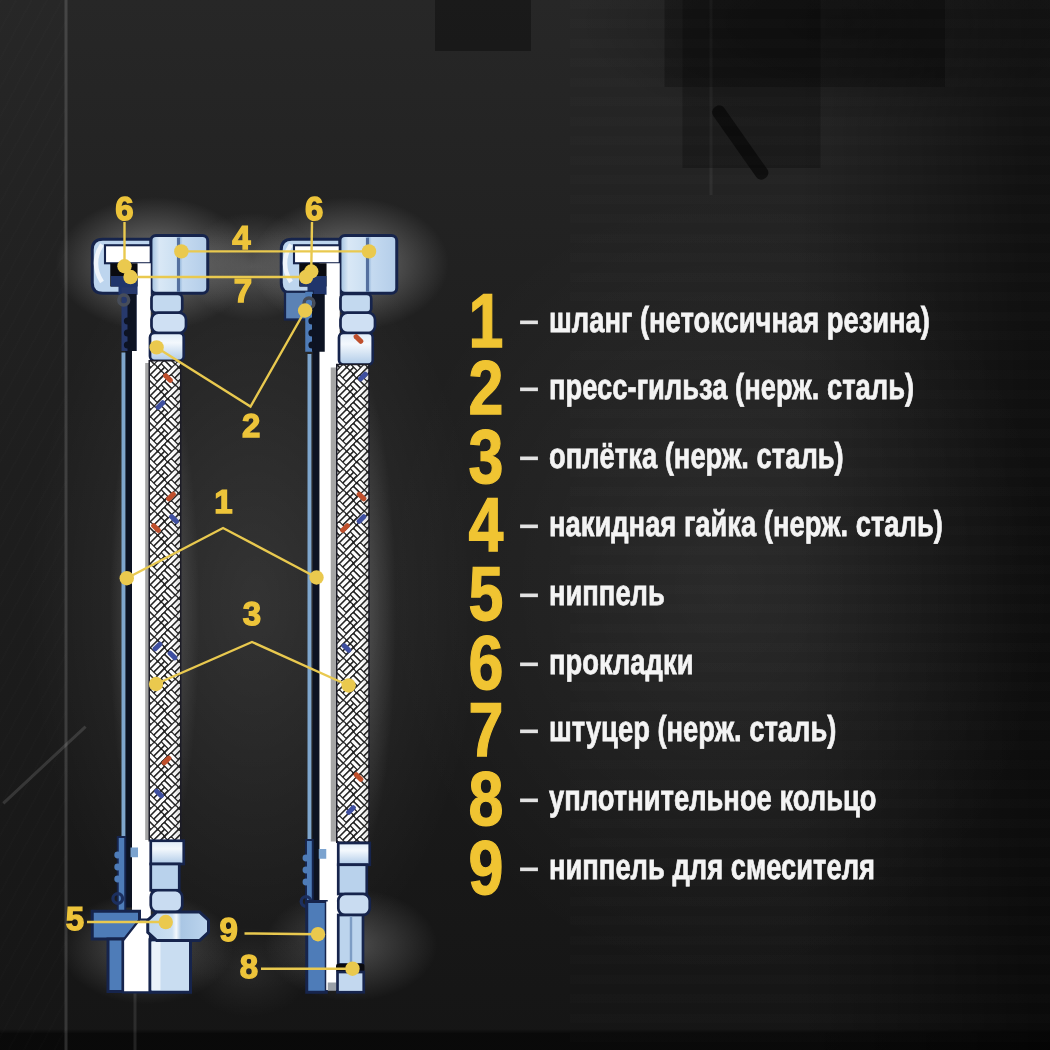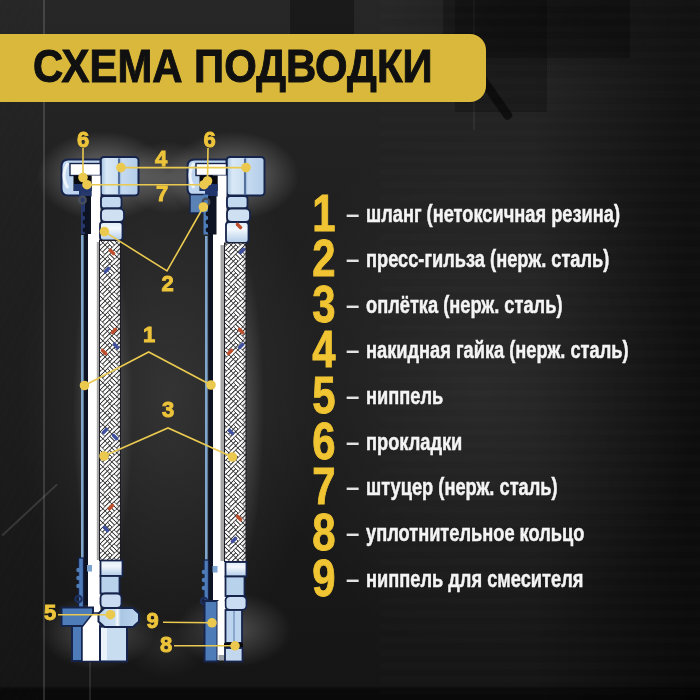--- a/index.html
+++ b/index.html
@@ -424,23 +424,20 @@
       <text x="162" y="201">7</text>
       <text x="167.5" y="291">2</text>
       <text x="149" y="342">1</text>
       <text x="168" y="416.5">3</text>
       <text x="50" y="620">5</text>
       <text x="152.5" y="627.5">9</text>
       <text x="166" y="652">8</text>
     </g>
   </svg>
 
-  <div id="banner">
-      <span>СХЕМА ПОДВОДКИ</span>
-    </div>
 
   <div class="row" style="top:190.5px">
       <span class="n">1</span>
       <span class="d">–</span>
       <span class="t">шланг (нетоксичная резина)</span>
     </div>
   <div class="row" style="top:236px">
       <span class="n">2</span>
       <span class="d">–</span>
       <span class="t">пресс-гильза (нерж. сталь)</span>

